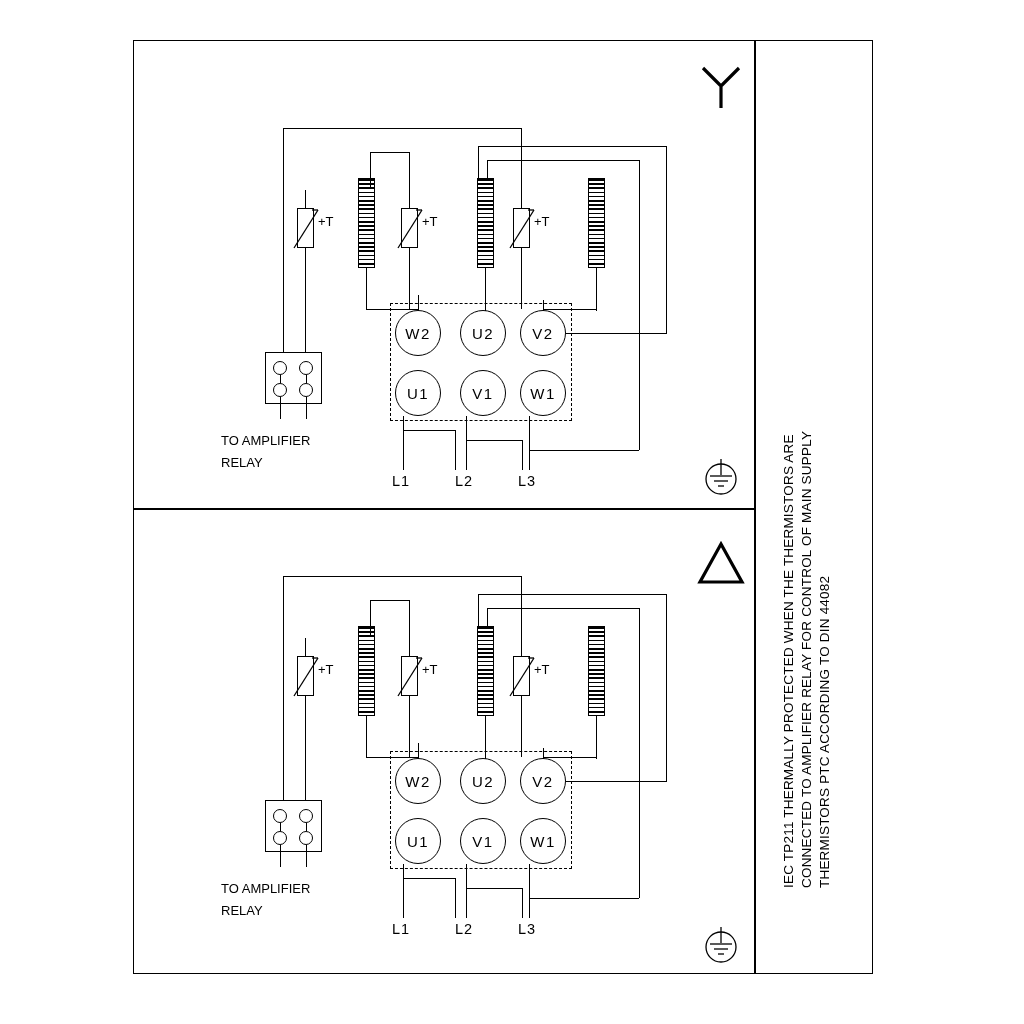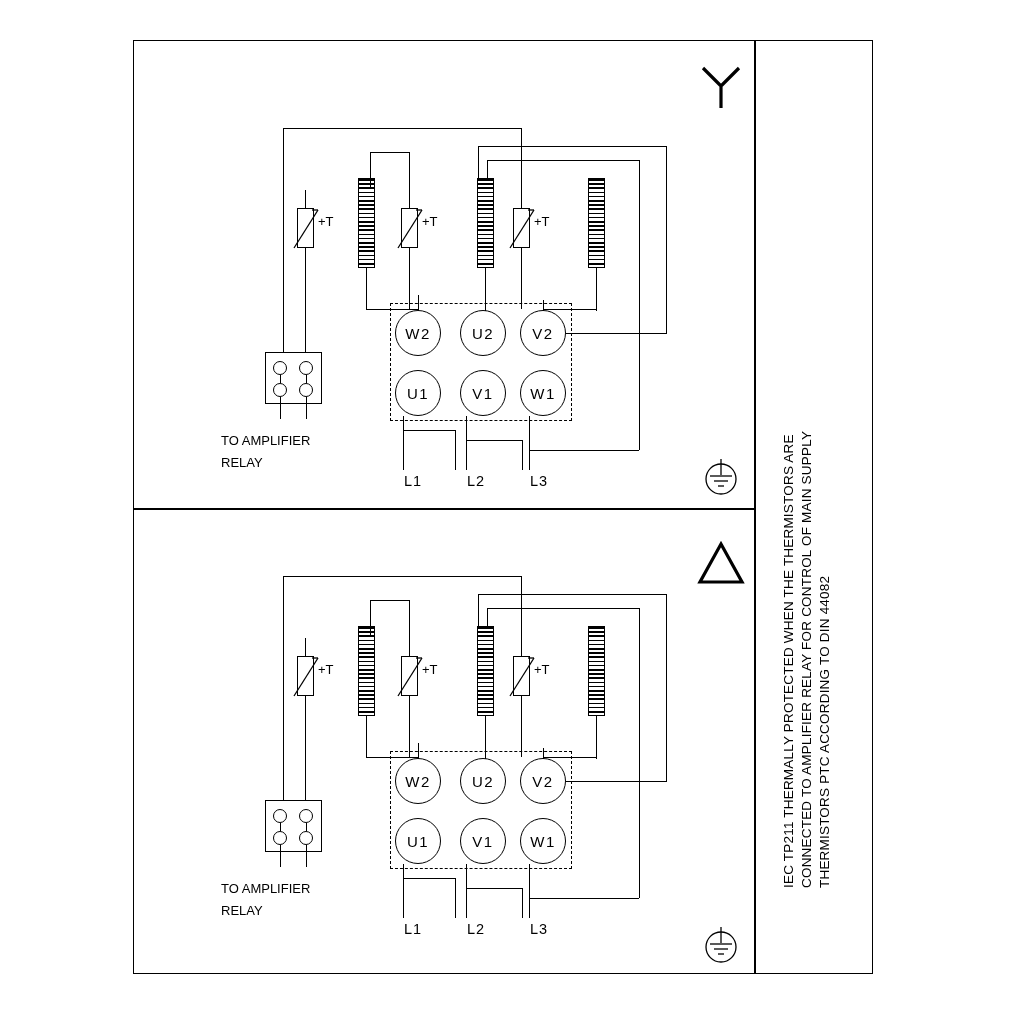--- a/index.html
+++ b/index.html
@@ -30,21 +30,20 @@
   .txt {
     position: absolute;
     font-size: 13px;
     line-height: 15px;
     white-space: nowrap;
   }
   .term-label {
     position: absolute;
     font-size: 14.5px;
     letter-spacing: 1px;
-    margin-left: 12px;
   }
   .circ {
     position: absolute;
     border: 1.4px solid #000;
     border-radius: 50%;
     box-sizing: border-box;
     display: flex;
     align-items: center;
     justify-content: center;
     font-size: 15px;

